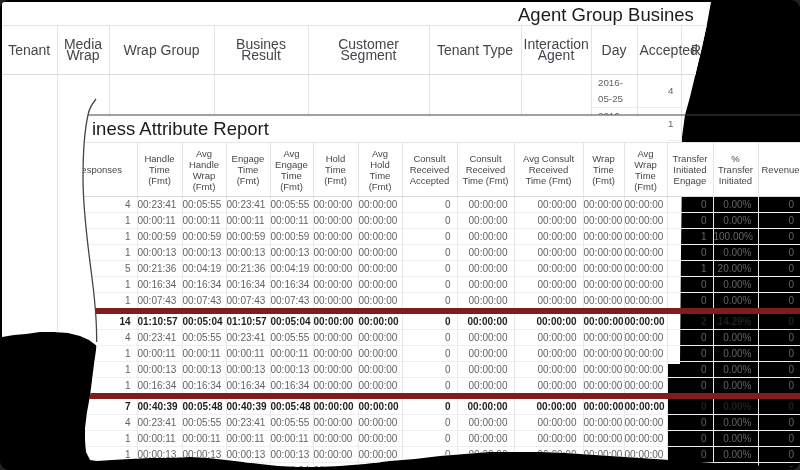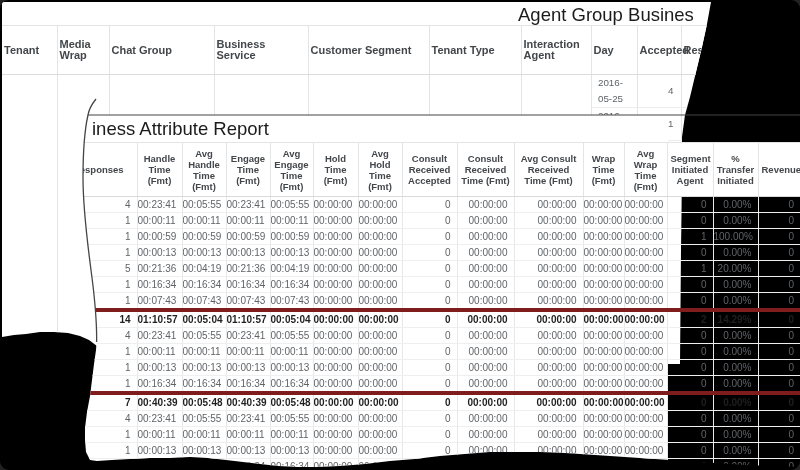--- a/index.html
+++ b/index.html
@@ -16,21 +16,21 @@
       683px 113px,680px 135px,678px 362px,110px 362px,103px 352px,95px 344px,
       87px 338px,78px 334px,66px 331px,52px 330px,38px 330px,24px 332px,12px 333px,0px 335px);
   }
   .report-title{
     position:absolute;white-space:nowrap;color:#1b1b1b;font-size:18.5px;line-height:22px;
   }
   .back-title{left:516px;top:2px;}
   table{border-collapse:collapse;table-layout:fixed;}
   .back-table{position:absolute;left:0;top:23px;width:769px;}
   .back-table th{
-    height:48px;font-size:11px;font-weight:bold;color:#43474b;text-align:left;
+    height:48px;font-size:14px;font-weight:normal;color:#43474b;text-align:center;
     vertical-align:middle;padding:0 2px;
     border-top:1px solid #e4e4e4;border-right:1px solid #e4e4e4;border-bottom:1px solid #dcdcdc;
     background:#fff;line-height:11px;
   }
   .back-table td{
     height:16px;line-height:16px;font-size:9.8px;color:#606468;
     border-right:1px solid #e4e4e4;padding:0;vertical-align:middle;overflow:hidden;
   }
   .back-table td.sep{border-bottom:1px solid #ececec;}
   .back-table td.day{text-align:center;padding-right:7px;}
@@ -46,32 +46,32 @@
       390px 461px,365px 464px,340px 466px,318px 467px,298px 467px,278px 466px,
       260px 464px,243px 462px,226px 460px,208px 458px,190px 457px,170px 458px,
       150px 458px,130px 459px,112px 460px,97px 461px,90px 460px,86px 452px,
       85px 440px,85px 428px,87px 412px,90px 396px,92px 380px,94px 364px,96px 350px,
       97px 336px,96px 322px,95px 306px,93px 290px,90px 272px,88px 254px,86px 236px,
       84px 218px,83px 200px,83px 184px,83px 168px,84px 152px,86px 137px,87px 125px);
   }
   .front-title{left:92px;top:118px;}
   .front-table{position:absolute;left:60px;top:142px;width:740px;}
   .front-table th{
-    height:53px;font-size:9.5px;font-weight:bold;color:#43474b;text-align:center;
+    height:53px;font-size:9.5px;font-weight:normal;color:#43474b;text-align:center;
     vertical-align:middle;padding:0 3px;line-height:11px;background:#fff;
     border-top:1px solid #e4e4e4;border-right:1px solid #e4e4e4;border-bottom:1px solid #d9d9d9;
   }
   .front-table th:last-child{border-right:none;text-align:right;}
   .front-table td{
     height:15px;line-height:15px;font-size:10px;color:#606468;text-align:right;
     padding:0 6px 0 0;border-right:1px solid #e8e8e8;border-bottom:1px solid #efefef;
     overflow:hidden;white-space:nowrap;
   }
   .front-table td:last-child{border-right:none;}
-  .front-table tr.total td{font-weight:bold;color:#1f1f1f;border-top:4px solid #7f1d1d;text-align:right;}
+  .front-table tr.total td{font-weight:bold;color:#1f1f1f;border-top:6px solid #7f1d1d;text-align:right;}
   
   .edge-svg{position:absolute;left:0;top:0;pointer-events:none;}
 </style>
 </head>
 <body>
 
 <div class="canvas">
 
   <div class="back-window">
     <div class="report-title back-title">Agent Group Busines</div>
@@ -86,22 +86,22 @@
           <col style="width:92px">
         <col style="width:70px">
           <col style="width:46px">
           <col style="width:44px">
         <col style="width:90px">
       </colgroup>
       <thead>
         <tr>
           <th>Tenant</th>
           <th>Media Wrap</th>
-          <th>Chat Group</th>
-          <th>Business Service</th>
+          <th>Wrap Group</th>
+          <th>Busines Result</th>
           <th>Customer Segment</th>
           <th>Tenant Type</th>
           <th>Interaction Agent</th>
           <th>Day</th>
           <th>Accepted</th>
           <th>Responses</th>
         </tr>
       </thead>
       <tbody>
         <tr>
@@ -156,31 +156,31 @@
           <col style="width:41px">
           <col style="width:43px">
         <col style="width:46px">
           <col style="width:45px">
           <col style="width:42px">
       </colgroup>
       <thead>
           <tr>
             <th>Responses</th>
             <th>Handle Time (Fmt)</th>
-            <th>Avg Handle Time (Fmt)</th>
+            <th>Avg Handle Wrap (Fmt)</th>
             <th>Engage Time (Fmt)</th>
             <th>Avg Engage Time (Fmt)</th>
             <th>Hold Time (Fmt)</th>
             <th>Avg Hold Time (Fmt)</th>
             <th>Consult Received Accepted</th>
             <th>Consult Received Time (Fmt)</th>
             <th>Avg Consult Received Time (Fmt)</th>
             <th>Wrap Time (Fmt)</th>
             <th>Avg Wrap Time (Fmt)</th>
-            <th>Segment Initiated Agent</th>
+            <th>Transfer Initiated Engage</th>
             <th>% Transfer Initiated</th>
             <th>Revenue</th>
           </tr>
         </thead>
       <tbody>
           <tr>
             <td>4</td>
             <td>00:23:41</td>
             <td>00:05:55</td>
             <td>00:23:41</td>

